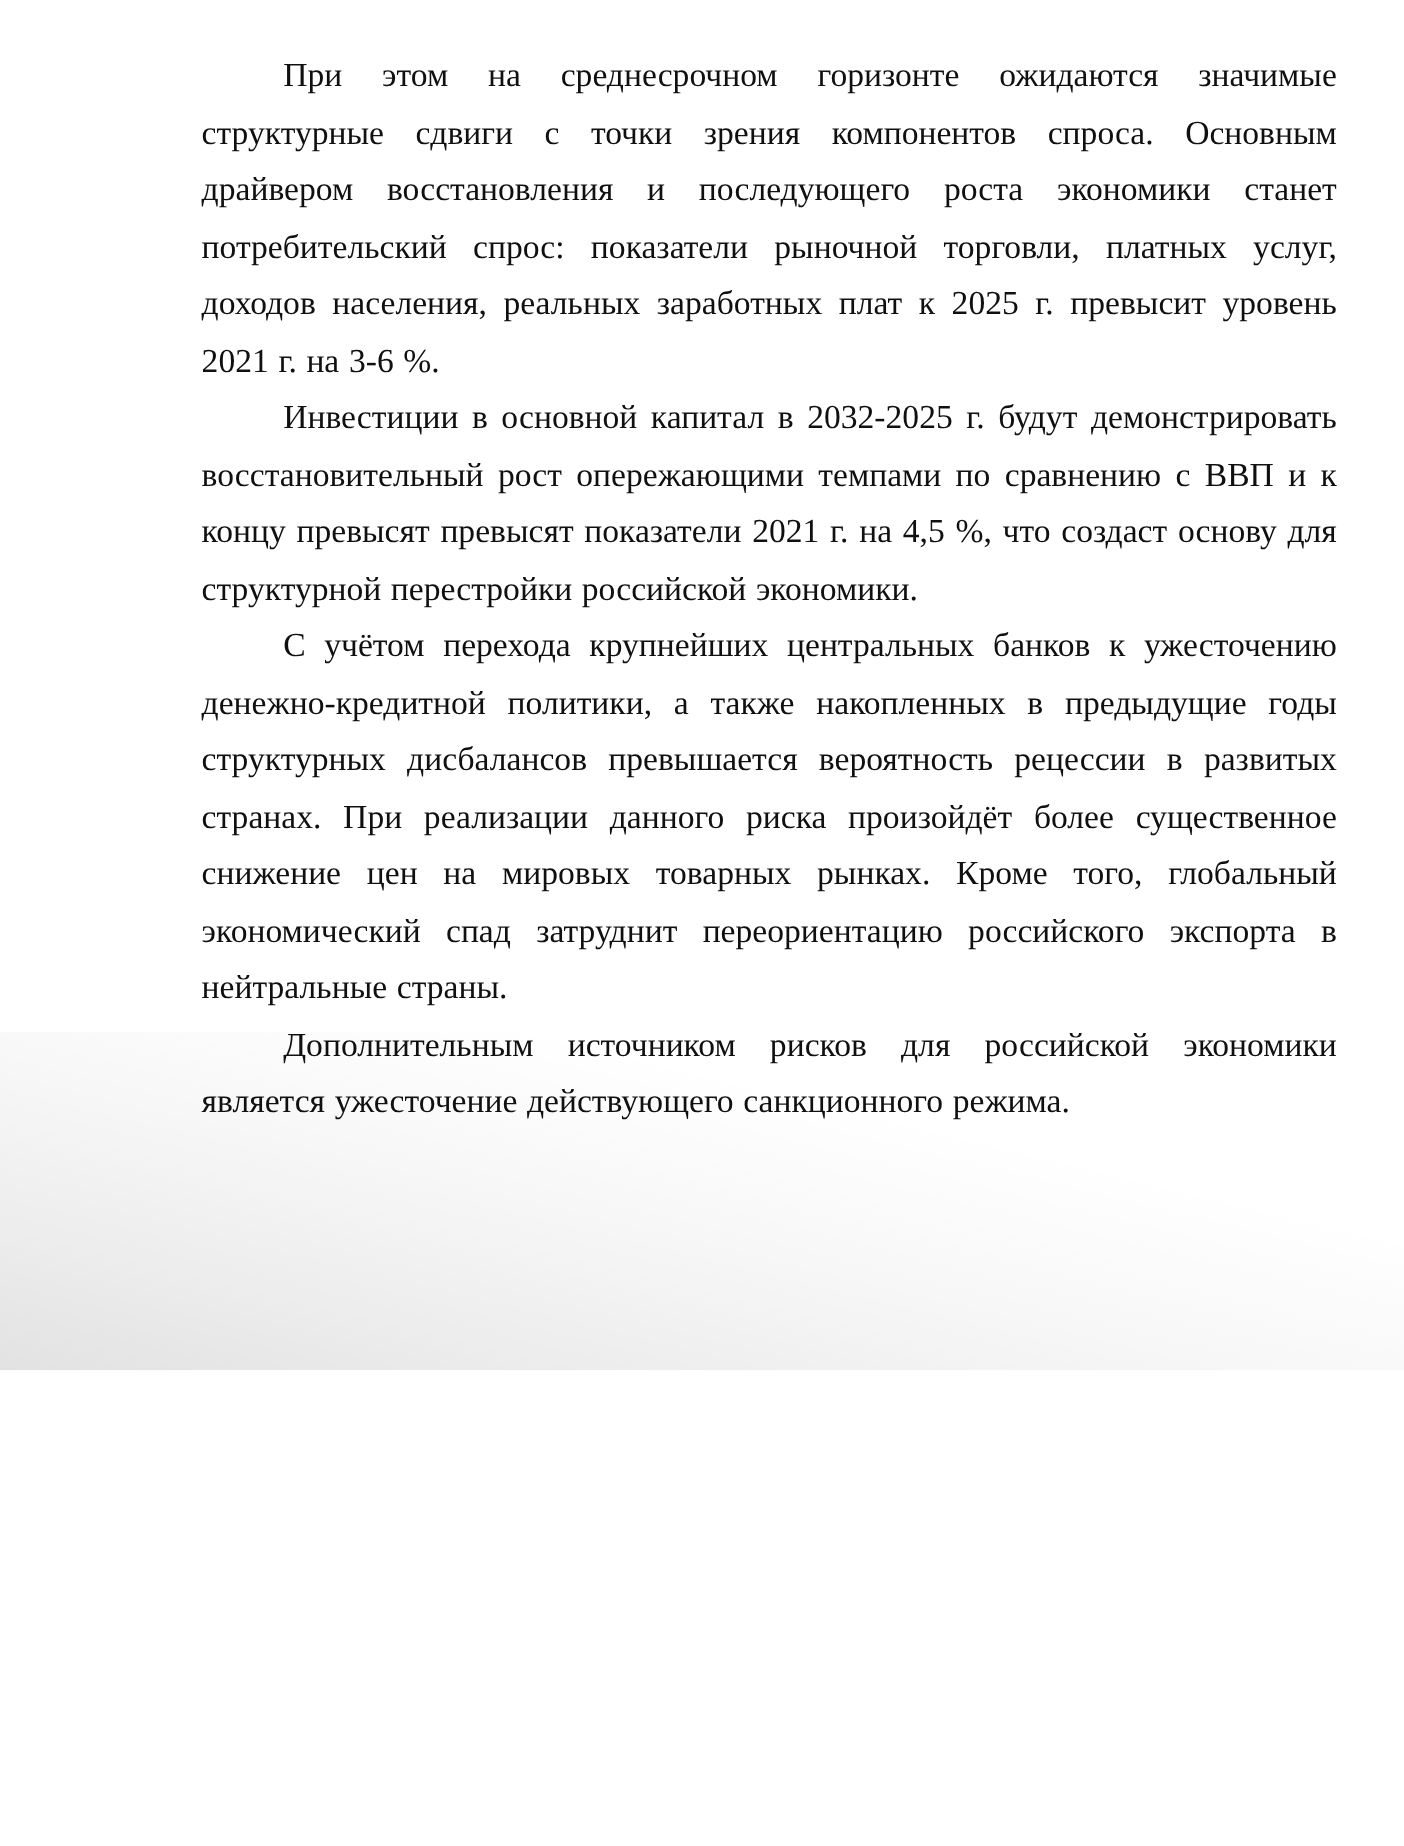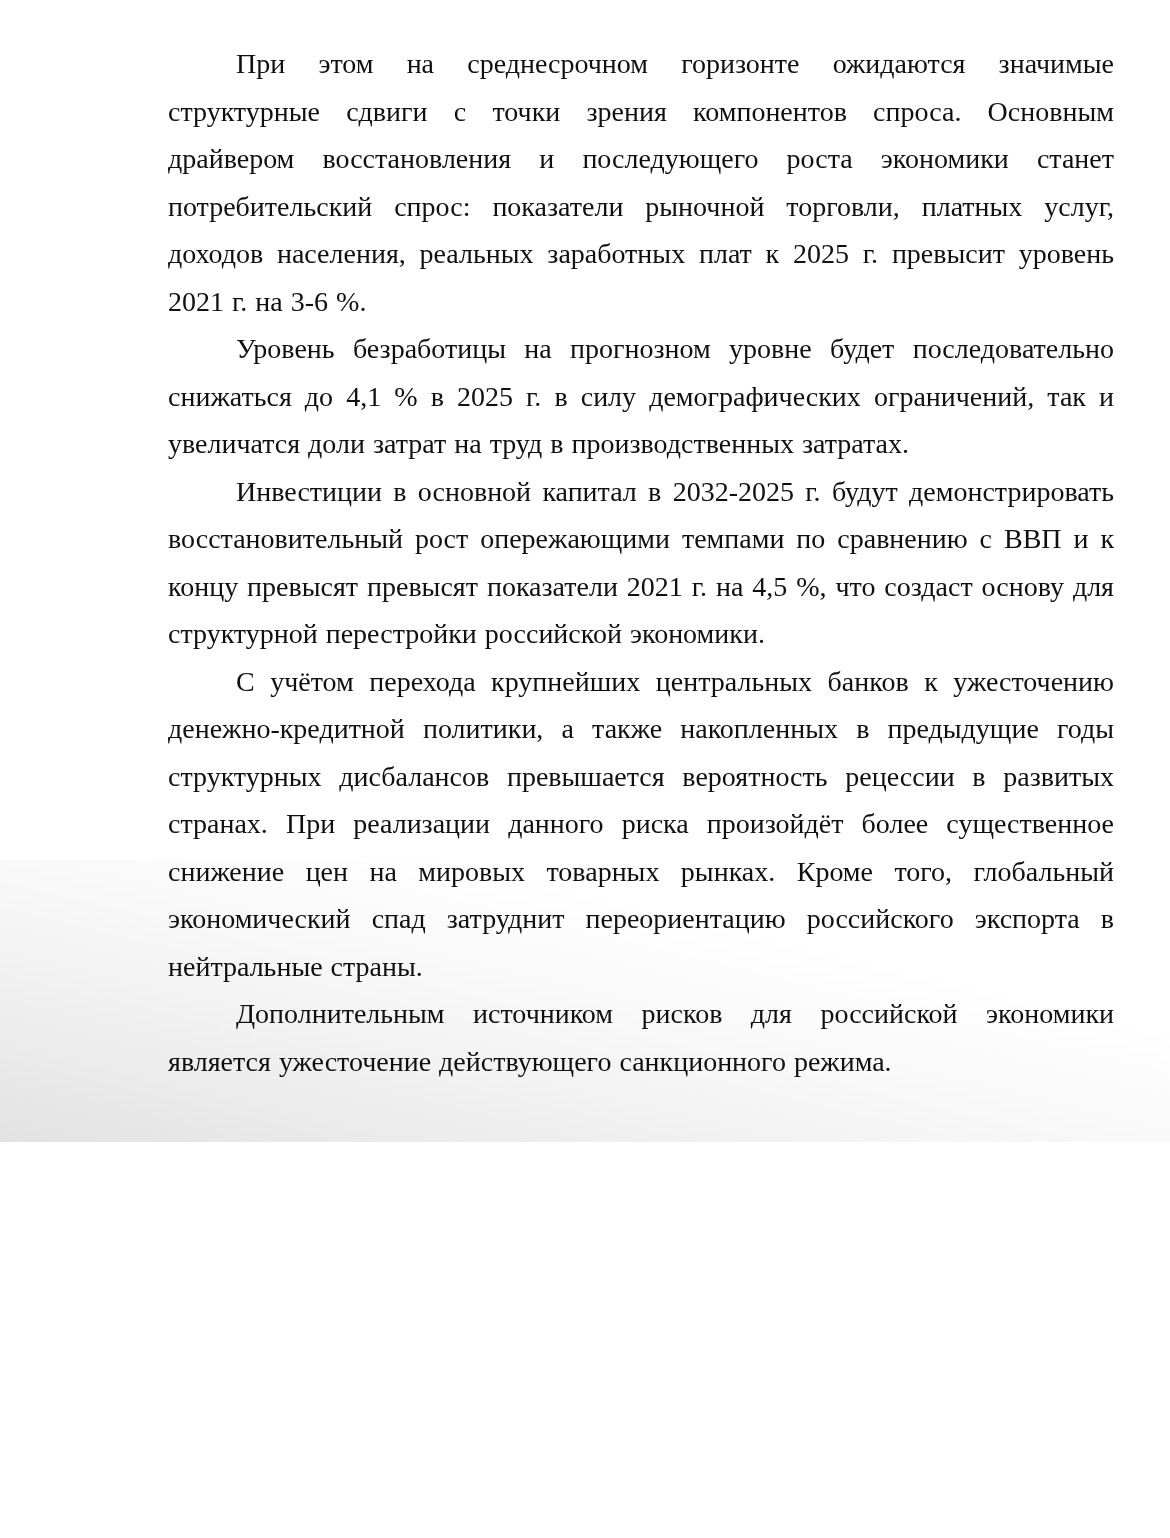--- a/index.html
+++ b/index.html
@@ -60,21 +60,20 @@
     color: #6b6b6b;
   }
 </style>
 </head>
 <body>
 
 <div class="page">
 
   <main class="body-text">
     <p class="para">При этом на среднесрочном горизонте ожидаются значимые структурные сдвиги с точки зрения компонентов спроса. Основным драйвером восстановления и последующего роста экономики станет потребительский спрос: показатели рыночной торговли, платных услуг, доходов населения, реальных заработных плат к 2025 г. превысит уровень 2021 г. на 3-6 %.</p>
-    <p class="para">Уровень безработицы на прогнозном уровне будет последовательно снижаться до 4,1 % в 2025 г. в силу демографических ограничений, так и увеличатся доли затрат на труд в производственных затратах.</p>
     <p class="para">Инвестиции в основной капитал в 2032-2025 г. будут демонстрировать восстановительный рост опережающими темпами по сравнению с ВВП и к концу превысят превысят показатели 2021 г. на 4,5 %, что создаст основу для структурной перестройки российской экономики.</p>
     <p class="para">С учётом перехода крупнейших центральных банков к ужесточению денежно-кредитной политики, а также накопленных в предыдущие годы структурных дисбалансов превышается вероятность рецессии в развитых странах. При реализации данного риска произойдёт более существенное снижение цен на мировых товарных рынках. Кроме того, глобальный экономический спад затруднит переориентацию российского экспорта в нейтральные страны.</p>
     <p class="para">Дополнительным источником рисков для российской экономики является ужесточение действующего санкционного режима.</p>
   </main>
 
   <div class="page-shadow"></div>
 
   <footer class="page-footer">
     <span>19</span>
   </footer>

